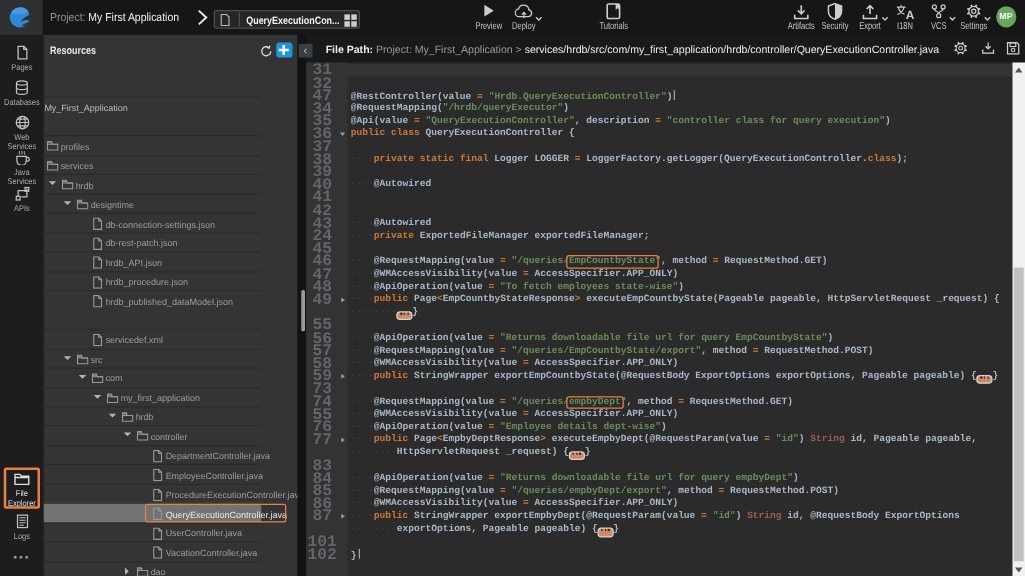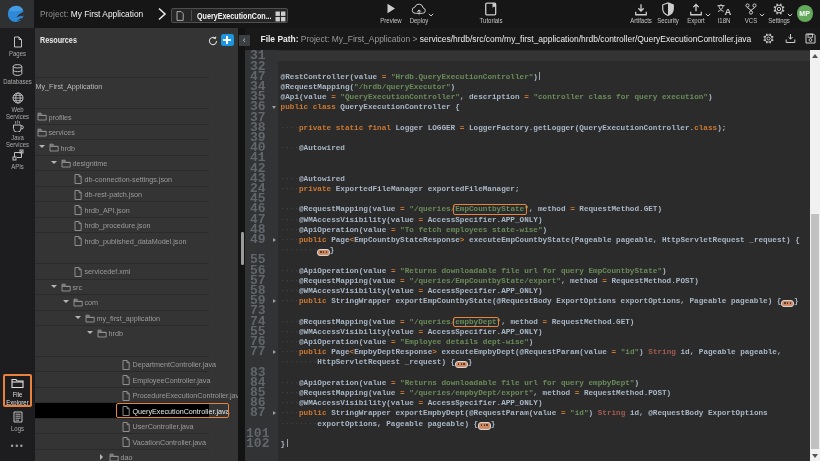--- a/index.html
+++ b/index.html
@@ -31,21 +31,21 @@
 #panel{position:absolute;left:35px;top:28px;width:202.5px;height:433px;background:#343434}
 #rhead{position:absolute;left:5px;top:6.5px;font-size:8.8px;font-weight:bold;color:#e8e8e8;transform:scaleX(0.82);transform-origin:0 50%}
 #refresh{position:absolute;left:172.5px;top:7.5px}
 #plus{position:absolute;left:185.5px;top:6.3px;width:13px;height:11.8px;border-radius:2.5px;background:#1a97e0}
 #plus:before{content:"";position:absolute;left:2.7px;top:5.1px;width:7.6px;height:1.6px;background:#fff}
 #plus:after{content:"";position:absolute;left:5.7px;top:2.1px;width:1.6px;height:7.6px;background:#fff}
 #search{position:absolute;left:4.5px;top:25.5px;width:196.5px;height:14.2px;border:1px solid #505050;border-radius:3px;background:#2b2b2b}
 #search span{position:absolute;left:15px;top:2.2px;font-size:7.2px;color:#838383}
 #tree{position:absolute;left:0;top:0;width:202.5px;height:433px}
 .trow{position:absolute;left:0;width:174px;height:15.47px;border-top:1px solid #2a2a2a}
-.trow.sel{background:#000000}
+.trow.sel{background:#737373}
 .tlbl{position:absolute;top:3.4px;font-size:7.2px;color:#9c9c9c;white-space:nowrap}
 .tlbl.root{color:#bcbcbc}
 .trow.sel .tlbl{color:#e8e8e8}
 .ticon{position:absolute;top:3px}
 .tarr{position:absolute;top:5px;width:0;height:0;border-style:solid}
 .obox{position:absolute;border:1.5px solid #e8823c;border-radius:2px}
 
 #divider{position:absolute;left:237.5px;top:28px;width:7.5px;height:433px;background:#131313}
 #pthumb{position:absolute;left:241.2px;top:231.7px;width:2.4px;height:33.6px;background:#9a9a9a;border-radius:1.2px}
 #collapse{position:absolute;left:239px;top:34.5px;width:10.5px;height:11px;background:#3c3f41;color:#aac8e4;font-size:9px;line-height:10px;text-align:center}
@@ -382,20 +382,28 @@
           </svg>
           <span class="tlbl" style="left:61.5px">my_first_application</span>
         </div>
 <div class="trow" style="top:296.97px">
           <span class="tarr" style="left:51.5px;border-width:3.5px 3px 0 3px;border-color:#b5b5b5 transparent transparent transparent"></span>
           <svg class="ticon" style="left:62px" width="10" height="9" viewBox="0 0 10 9">
             <path d="M1 2.2 h3 l1 1.2 h4.2 v4.6 h-8.2 z M1 2.2 v-1 h3 l0.8 1" fill="none" stroke="#999" stroke-width="0.9"></path>
             <path d="M1 3.4 h8.2" stroke="#999" stroke-width="0.9"></path>
           </svg>
           <span class="tlbl" style="left:73.5px">hrdb</span>
+        </div>
+<div class="trow" style="top:312.44px">
+          <span class="tarr" style="left:63.5px;border-width:3.5px 3px 0 3px;border-color:#b5b5b5 transparent transparent transparent"></span>
+          <svg class="ticon" style="left:74px" width="10" height="9" viewBox="0 0 10 9">
+            <path d="M1 2.2 h3 l1 1.2 h4.2 v4.6 h-8.2 z M1 2.2 v-1 h3 l0.8 1" fill="none" stroke="#999" stroke-width="0.9"></path>
+            <path d="M1 3.4 h8.2" stroke="#999" stroke-width="0.9"></path>
+          </svg>
+          <span class="tlbl" style="left:85.5px">controller</span>
         </div>
 <div class="trow" style="top:327.91px">
           <svg class="ticon" style="left:87px" width="8" height="10" viewBox="0 0 8 10">
             <path d="M1 0.5 h4 l2.2 2.2 v6.8 h-6.2 z" fill="none" stroke="#999" stroke-width="0.9"></path>
             <path d="M5 0.5 v2.2 h2.2" fill="none" stroke="#999" stroke-width="0.9"></path>
           </svg>
           <span class="tlbl" style="left:97.5px">DepartmentController.java</span>
         </div>
 <div class="trow" style="top:343.38px">
           <svg class="ticon" style="left:87px" width="8" height="10" viewBox="0 0 8 10">

